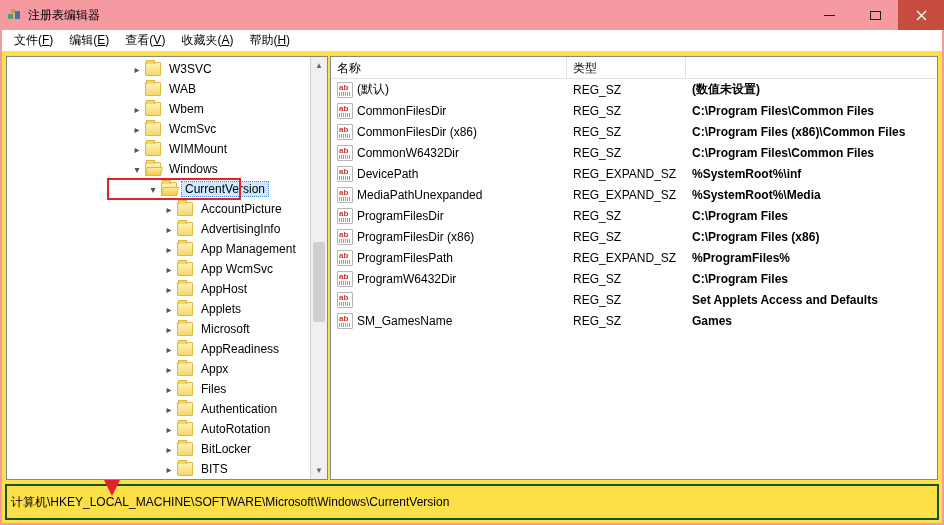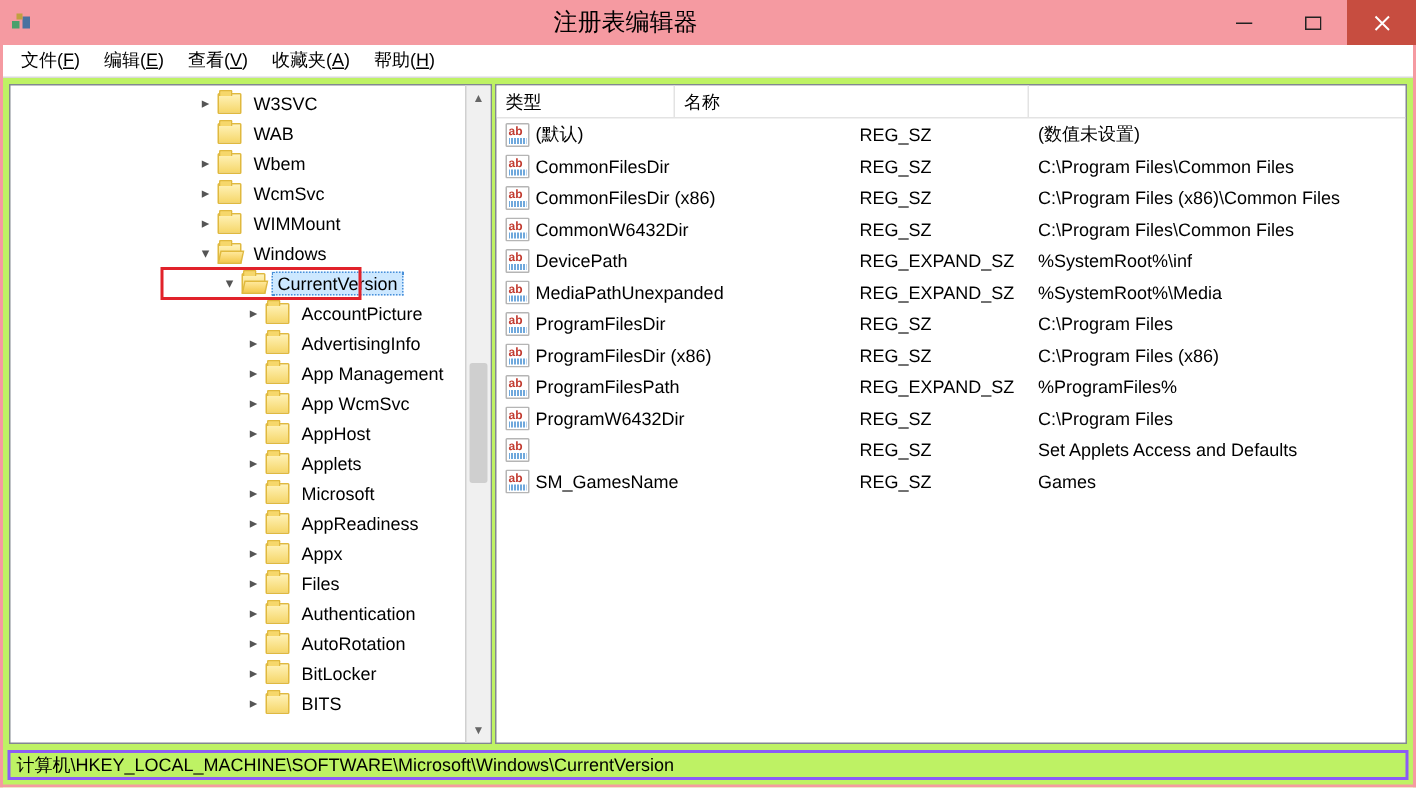--- a/index.html
+++ b/index.html
@@ -1,27 +1,27 @@
 <!DOCTYPE html>
 <html><head>
   <meta charset="utf-8">
   <style>
     * { box-sizing: border-box; margin: 0; padding: 0; font-family: "Microsoft YaHei", Tahoma, sans-serif; font-size: 12px; }
     html, body { width: 944px; height: 525px; overflow: hidden; }
 
     
     .titlebar { height: 30px; background: #f59aa1; display: flex; align-items: center; }
     .titlebar .icon { width: 16px; height: 16px; margin: 0 6px; }
-    .titlebar .title { flex: 1; text-align: center; font-size: 16px; }
+    .titlebar .title { flex: 1; font-size: 12px; }
     .titlebar .winbtns { display: flex; height: 100%; }
     .titlebar .winbtn { width: 46px; display: flex; align-items: center; justify-content: center; }
     .titlebar .winbtn.close { background: #c74d40; color: #fff; }
     .titlebar .winbtn svg { width: 11px; height: 11px; }
 
-    .window-body { height: 495px; border: 2px solid #f59aa1; border-top: none; display: flex; flex-direction: column; background: #bef264; }
+    .window-body { height: 495px; border: 2px solid #f59aa1; border-top: none; display: flex; flex-direction: column; background: #fde047; }
 
     
     .menubar { height: 22px; background: #fff; border-bottom: 1px solid #d9d9d9; display: flex; align-items: center; padding: 0 4px; }
     .menubar .menuitem { padding: 2px 8px; }
     .menubar .menuitem u { text-decoration: underline; }
 
     
     .main { flex: 1; display: flex; min-height: 0; position: relative; }
 
     
@@ -48,27 +48,27 @@
     .listhead { height:22px; display:flex; border-bottom:1px solid #e3e3e3; }
     .listhead .col { border-right:1px solid #e3e3e3; padding:3px 6px; color:#000; background:#fff; }
     .col.name { width:236px; }
     .col.type { width:119px; }
     .col.data { flex:1; }
     .listbody { flex:1; overflow:hidden; }
     .list-row { height:21px; display:flex; align-items:center; }
     .list-row .cell { padding:0 6px; overflow:hidden; text-overflow:ellipsis; white-space:nowrap; }
     .list-row .cell.name { width:236px; display:flex; align-items:center; }
     .list-row .cell.type { width:119px; }
-    .list-row .cell.data { flex:1; }
+    .list-row .cell.data { flex:1;font-weight:bold; }
     .strval-icon { width:16px; height:16px; margin-right:4px; background:#fff; border:1px solid #b5b5b5; border-radius:1px; position:relative; display:inline-block; }
     .strval-icon::before { content:"ab"; position:absolute; left:1px; top:1px; font-size:8px; font-weight:bold; color:#c23b30; line-height:8px; }
     .strval-icon::after { content:""; position:absolute; left:1px; right:1px; bottom:1px; height:4px; background:repeating-linear-gradient(90deg,#6fa8dc 0 1px,transparent 1px 2px); }
 
     
-    .statusbar { height:20px; border:2px solid #8b5cf6; margin:0 3px 3px 3px; padding:1px 4px; display:flex; align-items:center; }
+    .statusbar { height:36px; border:2px solid #14532d; margin:0 3px 3px 3px; padding:1px 4px; display:flex; align-items:center; }
 
     
     .anno-label { position:absolute; left:8px; bottom:24px; color:#e1222a; font-size:14px; font-family: SimSun, serif; pointer-events:none; }
     .anno-arrow { position:absolute; pointer-events:none; }
   </style>
 </head>
 <body>
 
 <div class="titlebar">
   <span class="icon">
@@ -252,22 +252,22 @@
       <div class="red-select-box" style="left:100px; top:121px; width:134px; height:22px;"></div>
       <div class="tree-scroll">
         <div class="arrow up">▲</div>
         <div class="thumb"></div>
         <div class="arrow down">▼</div>
       </div>
     </div>
 
     <div class="listpane">
       <div class="listhead">
+        <div class="col name">名称</div>
         <div class="col type">类型</div>
-        <div class="col name">名称</div>
       </div>
       <div class="listbody" id="listbody">
           <div class="list-row">
             <div class="cell name">
               <span class="strval-icon"></span>
               <span>(默认)</span>
             </div>
             <div class="cell type">REG_SZ</div>
             <div class="cell data">(数值未设置)</div>
           </div>

